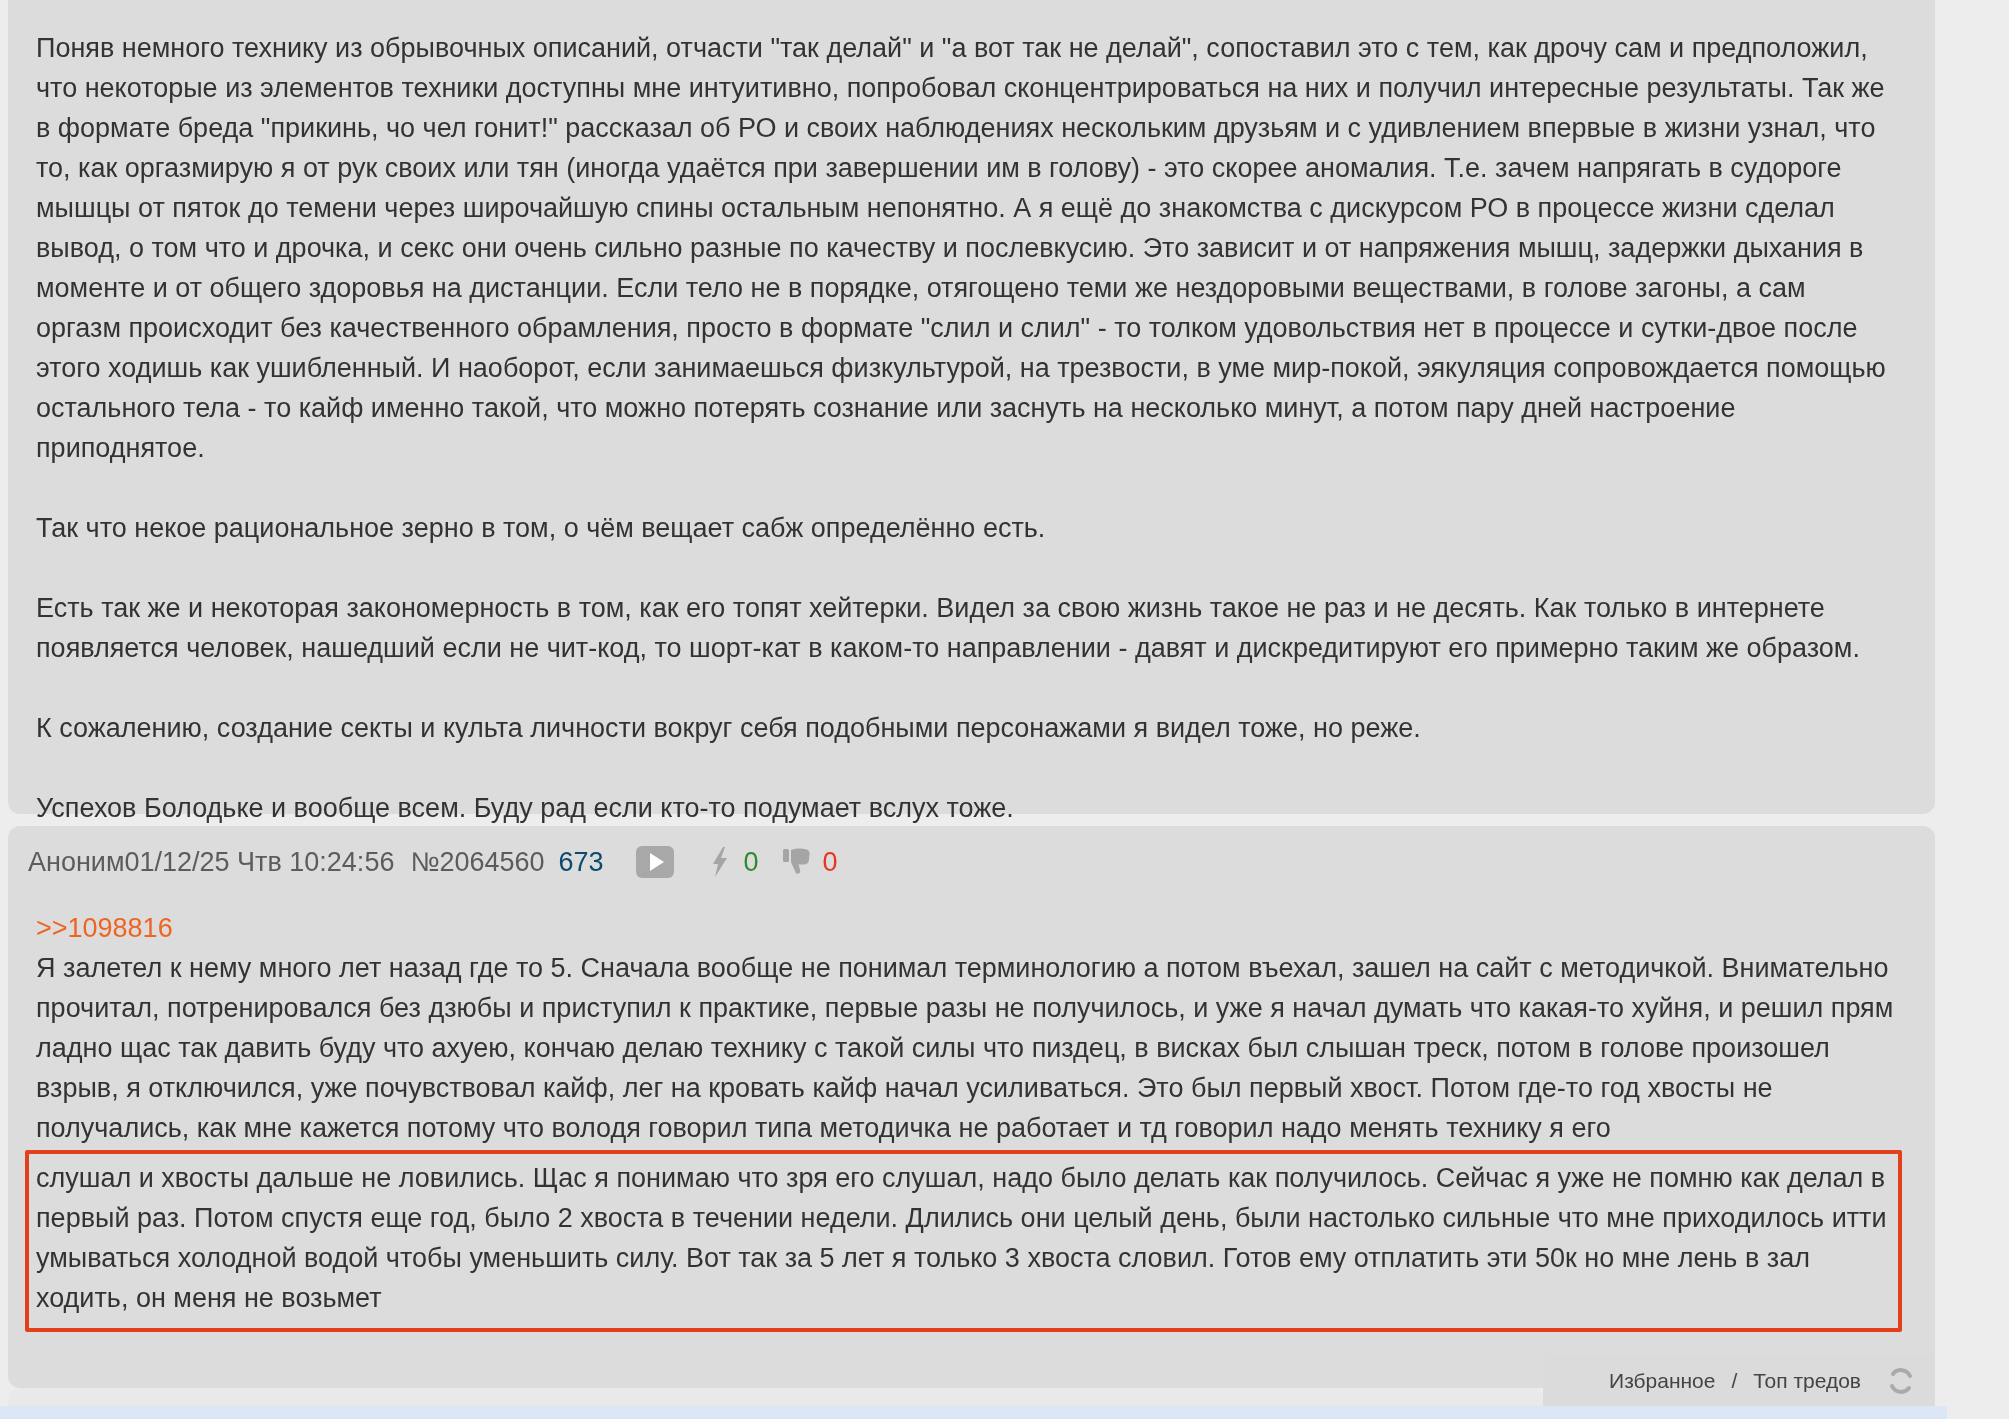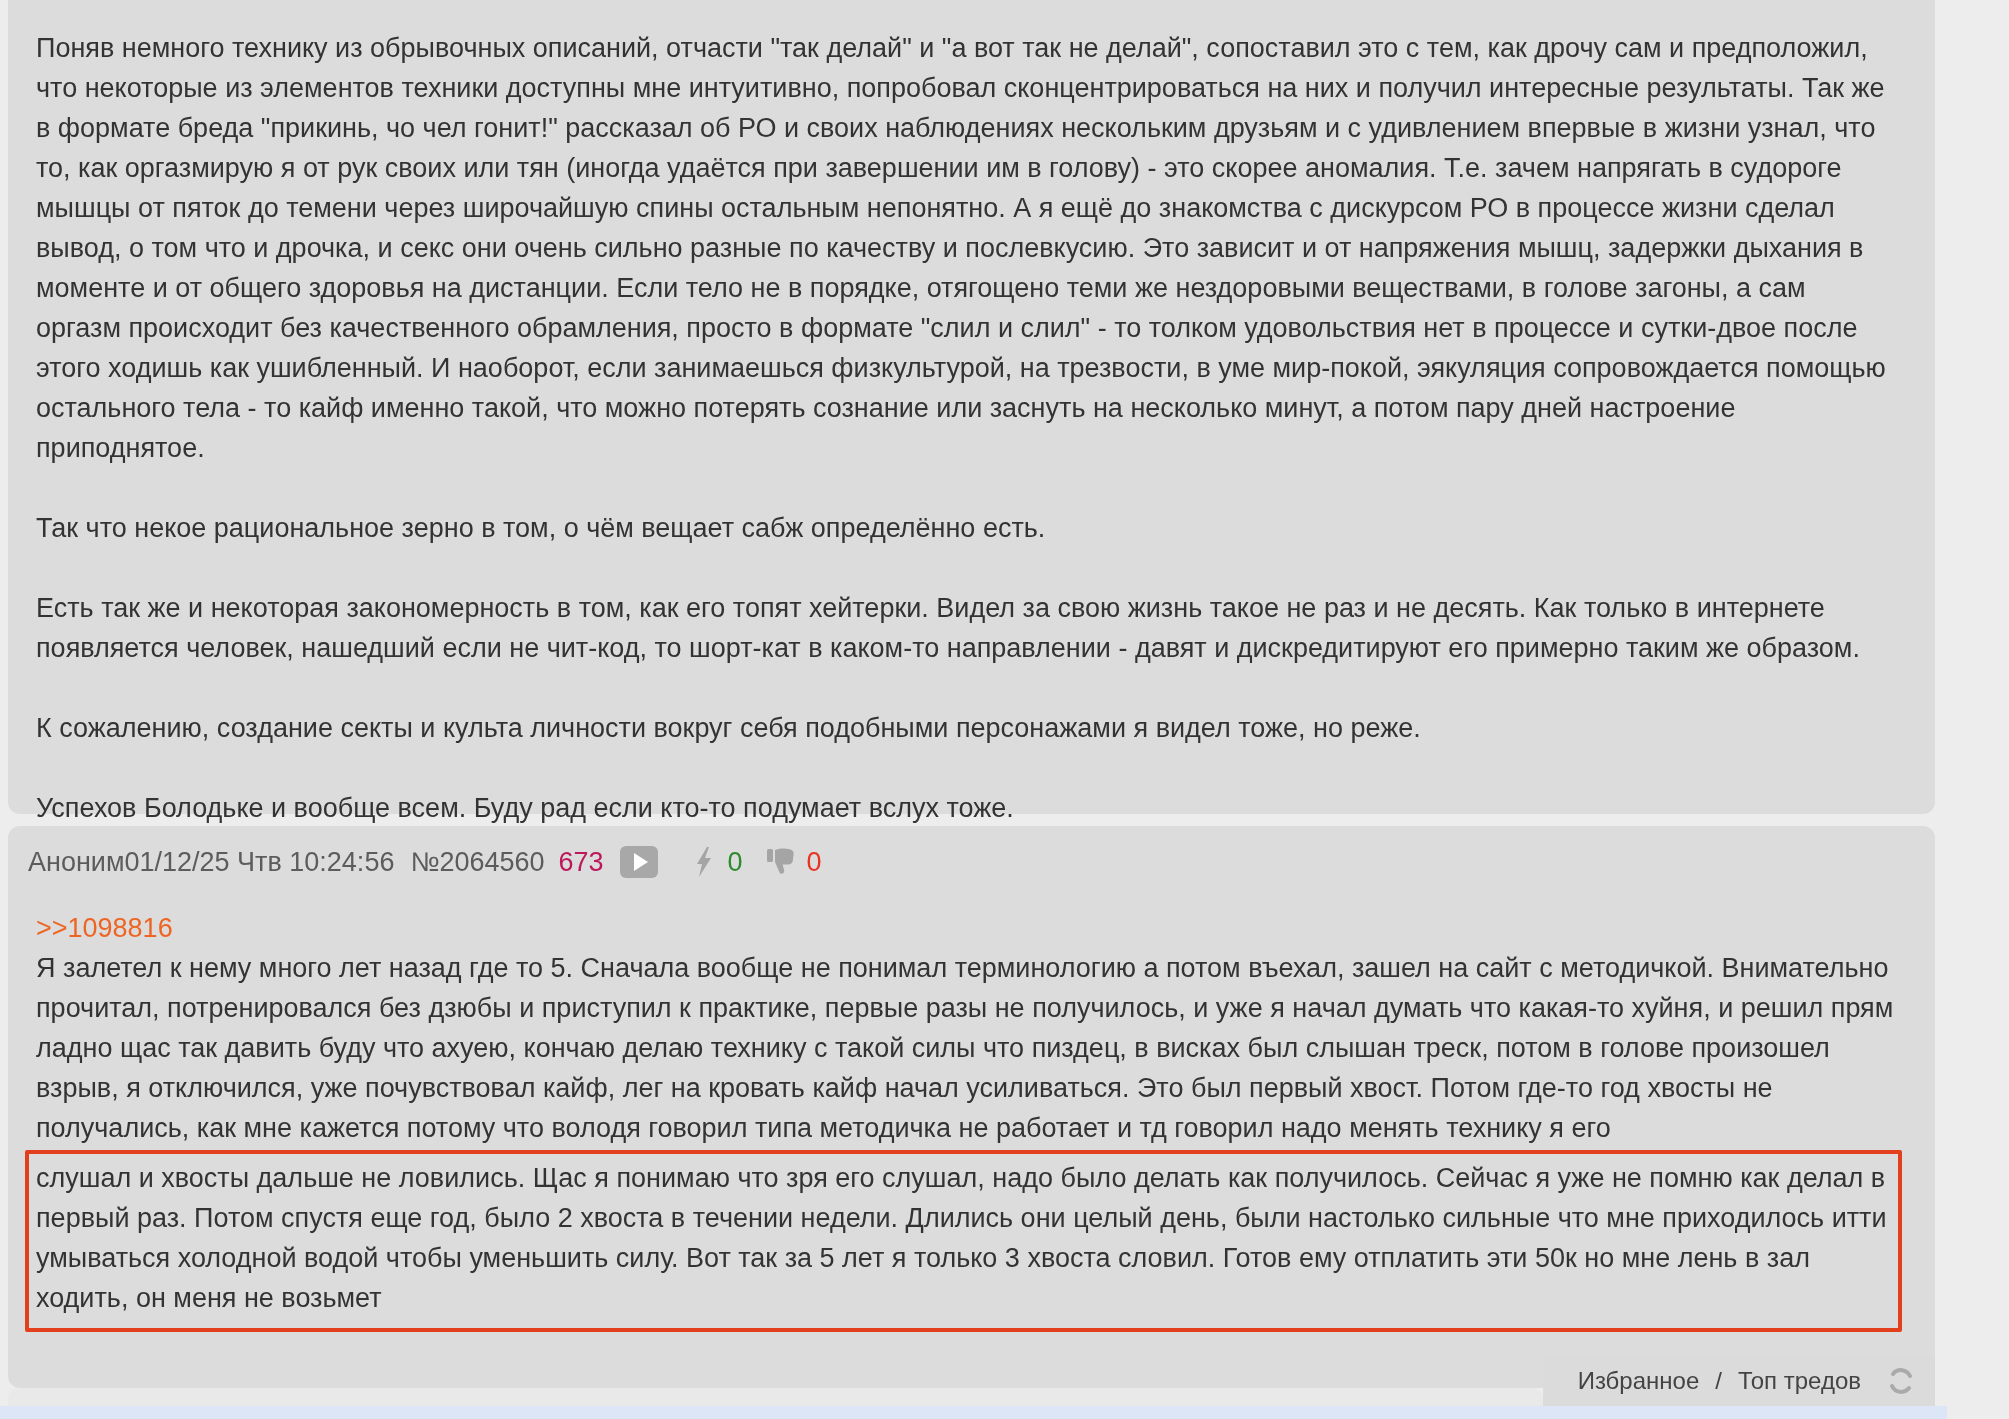--- a/index.html
+++ b/index.html
@@ -54,21 +54,21 @@
     display: flex;
     align-items: center;
     gap: 0;
     color: #5c5c5c;
     font-size: 27px;
     white-space: nowrap;
   }
   .ph-name { font-weight: normal; }
   .ph-date { margin-right: 16px; }
   .ph-number { color: #5c5c5c; text-decoration: none; margin-right: 14px; cursor: pointer; }
-  .ph-count { color: #be185d; margin-right: 16px; }
+  .ph-count { color: #0c4a6e; margin-right: 32px; }
   .expand-btn {
     width: 38px; height: 32px;
     background: #a8a8a8;
     border-radius: 6px;
     display: inline-flex;
     align-items: center;
     justify-content: center;
     margin-right: 34px;
     cursor: pointer;
     border: none;
@@ -117,21 +117,21 @@
     bottom: 13px;
     width: 392px;
     height: 51px;
     background: #dbdbdb;
     border-radius: 12px 0 0 0;
     display: flex;
     align-items: center;
     justify-content: flex-end;
     padding-right: 18px;
     gap: 10px;
-    font-size: 24px;
+    font-size: 21px;
     color: #444444;
   }
   .favorites-bar a { color: #444444; text-decoration: none; cursor: pointer; }
   .favorites-bar .sep { margin: 0 6px; }
   .refresh-btn {
     background: none; border: none; cursor: pointer;
     display: inline-flex; margin-left: 14px;
   }
   .float-btn {
     position: absolute;

